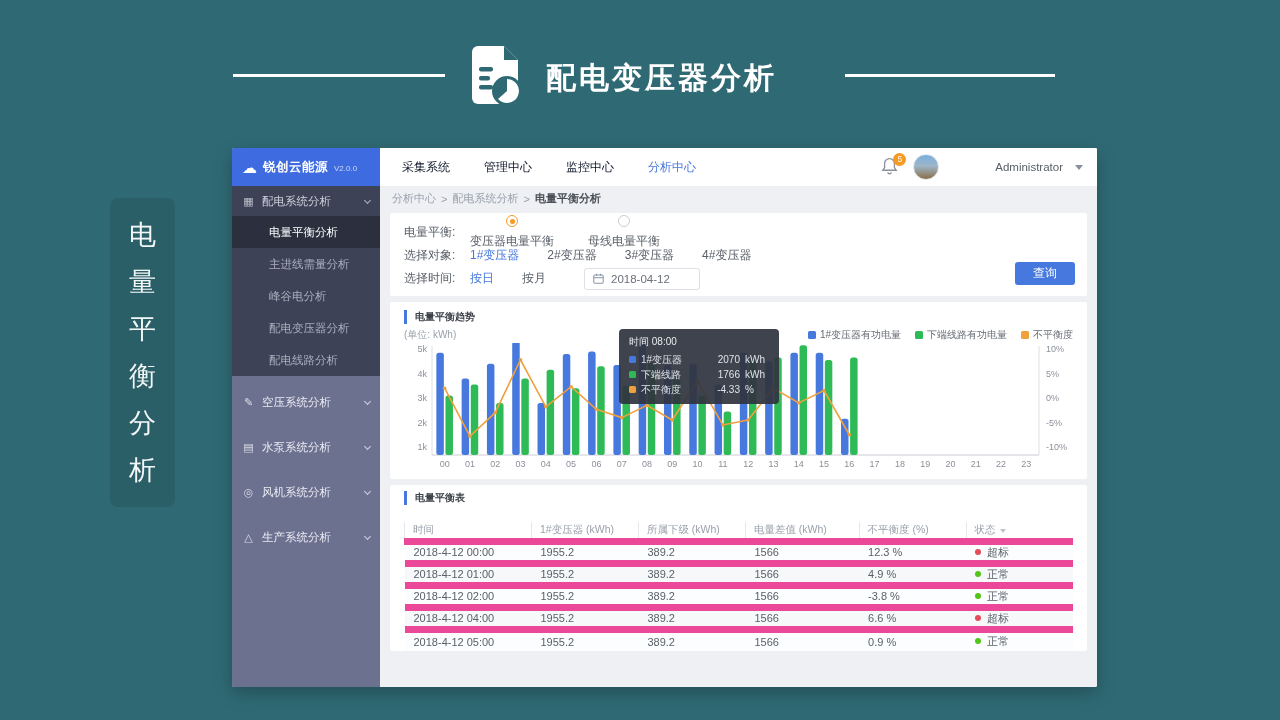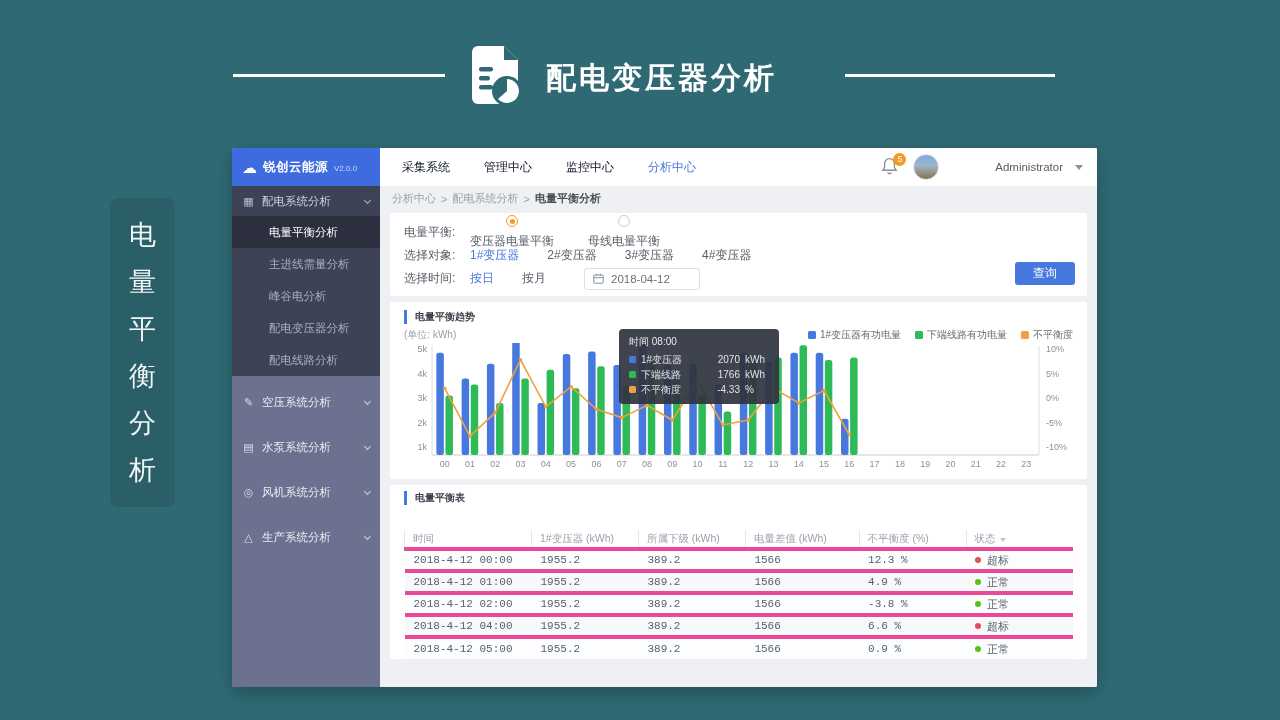--- a/index.html
+++ b/index.html
@@ -81,27 +81,27 @@
   .tooltip .t-head { color:#e8eaee; font-size:10px; margin-bottom:3px; }
   .tooltip .t-row { display:flex; align-items:center; gap:5px; color:#dfe2e8; font-size:10px; line-height:15px; }
   .tooltip .sq { width:7px; height:7px; border-radius:1.5px; flex:0 0 7px; }
   .tooltip .t-val { margin-left:auto; }
   .tooltip .t-unit { width:24px; text-align:left; }
 
   
   .table-card { margin-top:6px; padding:6px 14px 0; }
   .notice { margin-top:5px; height:22px; display:flex; align-items:center; background:#e9f7fc; border:1px solid #c0e7f3; border-radius:3px; padding:0 12px 0 30px; font-size:11px; color:#4a5057; gap:4px; }
   .notice .nval { color:#3d9be9; }
-  table { width:100%; border-collapse:collapse; margin-top:25px; table-layout:fixed; }
+  table { width:100%; border-collapse:collapse; margin-top:17px; table-layout:fixed; }
   th { font-size:10.5px; color:#9aa0ab; font-weight:normal; text-align:left; height:19px; border-left:1px solid #e3e6eb; padding-left:8px; white-space:nowrap; }
   th .caret-s { display:inline-block; width:0; height:0; border-left:3.5px solid transparent; border-right:3.5px solid transparent; border-top:4px solid #c0c4cc; margin-left:4px; }
   td { font-size:11px; color:#5a6068; height:22px; padding-left:9px; white-space:nowrap; }
   tbody tr:nth-child(odd) { background:#fcfdfe; }
   tbody tr:nth-child(even) { background:#f6f8fa; }
-  tbody tr { border-top:4px solid #ec4899;font-family:Liberation Mono, monospace; }
+  tbody tr { border-top:7px solid #ec4899; }
   .dot { display:inline-block; width:6px; height:6px; border-radius:50%; margin-right:6px; vertical-align:1px; }
 </style>
 </head>
 <body>
 
 <div class="stage">
 
   <div class="deco-line left"></div>
   <svg class="deco-icon" viewBox="0 0 54 62">
     <path d="M8 1 h26 l14 14 v38 a6 6 0 0 1 -6 6 H8 a6 6 0 0 1 -6 -6 V7 a6 6 0 0 1 6 -6 z" fill="#ffffff"></path>

